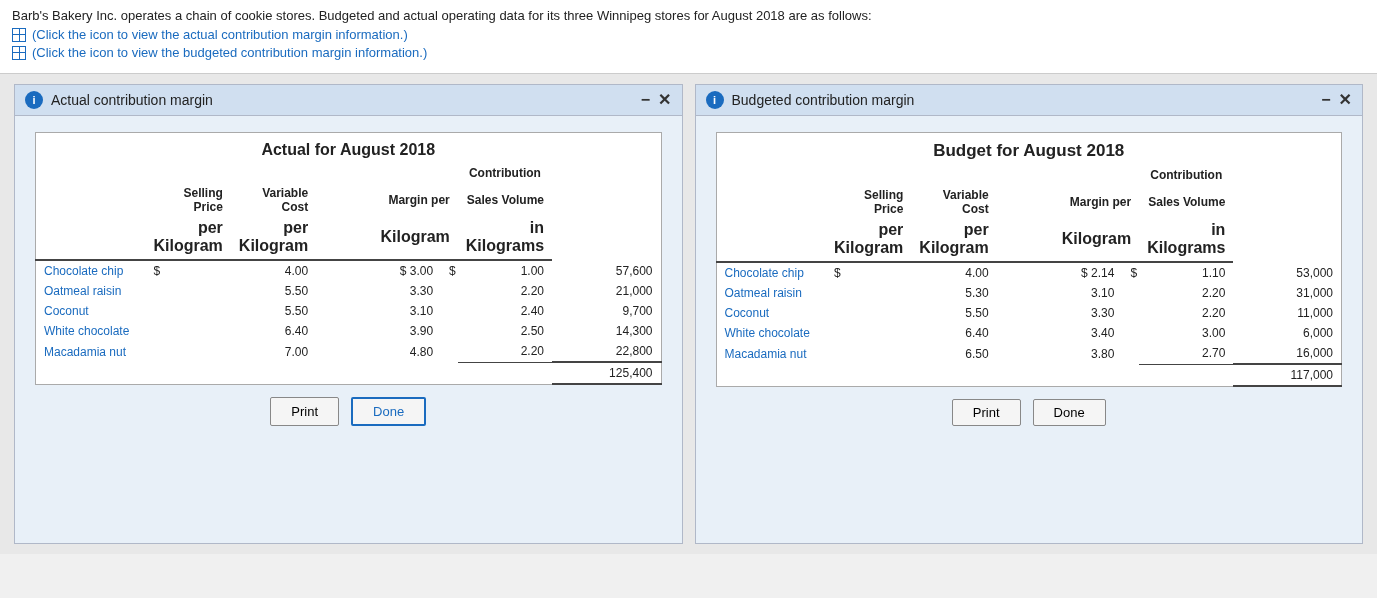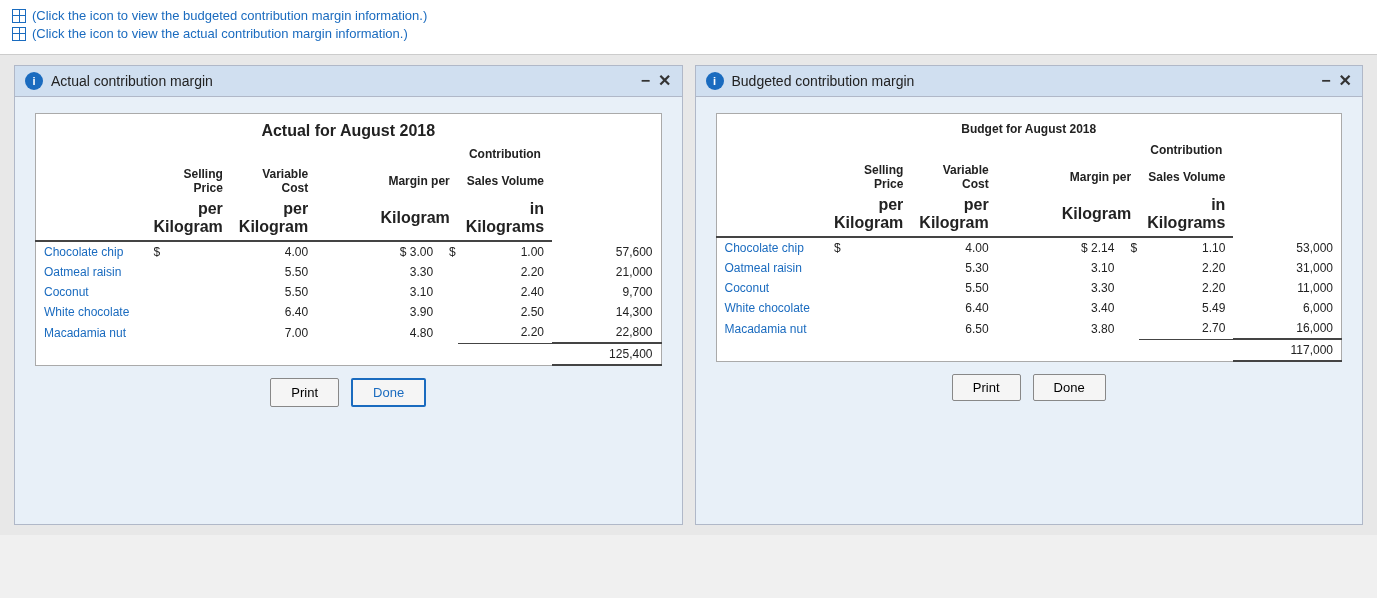--- a/index.html
+++ b/index.html
@@ -171,37 +171,38 @@
       color: #1a6bbf;
     }
     .col-contribution-label th {
       text-align: center !important;
     }
   </style>
 </head>
 <body>
 
 <div class="top-section">
+  <p>Barb's Bakery Inc. operates a chain of cookie stores. Budgeted and actual operating data for its three Winnipeg stores for August 2018 are as follows:</p>
   <div class="link-line">
     <span class="grid-icon">
       <span></span>
         <span></span>
         <span></span>
         <span></span>
     </span>
-    <span>(Click the icon to view the budgeted contribution margin information.)</span>
+    <span>(Click the icon to view the actual contribution margin information.)</span>
   </div>
   <div class="link-line">
     <span class="grid-icon">
       <span></span>
         <span></span>
         <span></span>
         <span></span>
     </span>
-    <span>(Click the icon to view the actual contribution margin information.)</span>
+    <span>(Click the icon to view the budgeted contribution margin information.)</span>
   </div>
 </div>
 
 <div class="panels-row">
 
   <div class="panel">
     <div class="panel-header">
       <div class="panel-header-left">
         <div class="info-icon">i</div>
         <span class="panel-title">Actual contribution margin</span>
@@ -306,21 +307,21 @@
       </div>
       <div class="panel-controls">
         <span>−</span>
         <span>✕</span>
       </div>
     </div>
     <div class="panel-body">
       <table class="data-table">
         <thead>
           <tr>
-            <th colspan="7" style="text-align:center; font-weight:bold; font-size:12px;">Budget for August 2018</th>
+            <th colspan="7" style="text-align:center; font-weight:bold; font-size:17px;">Budget for August 2018</th>
           </tr>
           <tr class="col-contribution-label">
             <th style="width:110px;"></th>
             <th colspan="2" style="text-align:right;"></th>
             <th colspan="2" style="text-align:right;"></th>
             <th colspan="1" style="text-align:center; font-weight:bold;">Contribution</th>
             <th></th>
           </tr>
           <tr class="subheader">
             <th style="width:110px;"></th>
@@ -364,21 +365,21 @@
       <td style="text-align:left; width:14px; padding-right:2px;"></td>
       <td style="">2.20</td>
       <td style="">11,000</td>
     </tr>
             <tr>
       <td style="color:#1a6bbf;">White chocolate</td>
       <td style="text-align:left; padding-right:2px;"></td>
       <td>6.40</td>
       <td>3.40</td>
       <td style="text-align:left; width:14px; padding-right:2px;"></td>
-      <td style="">5.49</td>
+      <td style="">3.00</td>
       <td style="">6,000</td>
     </tr>
             <tr>
       <td style="color:#1a6bbf;">Macadamia nut</td>
       <td style="text-align:left; padding-right:2px;"></td>
       <td>6.50</td>
       <td>3.80</td>
       <td style="text-align:left; width:14px; padding-right:2px;"></td>
       <td style="border-bottom:1px solid #444;margin-top:8px;">2.70</td>
       <td style="border-bottom:1px solid #444;">16,000</td>

